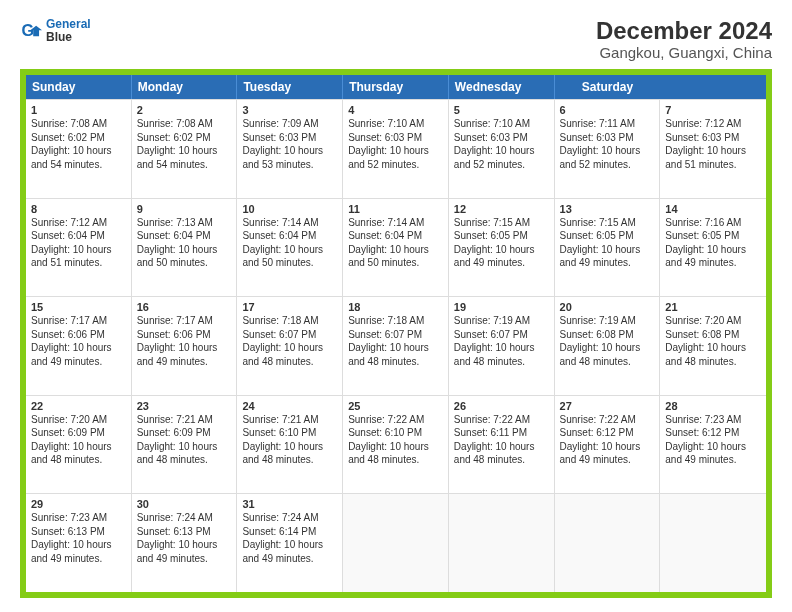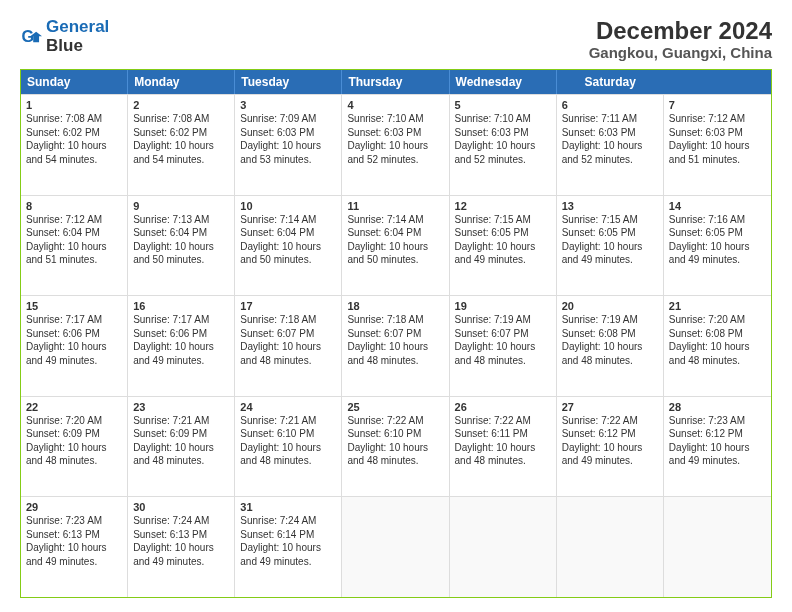--- a/index.html
+++ b/index.html
@@ -22,21 +22,21 @@
       justify-content: space-between;
       align-items: flex-start;
       margin-bottom: 8px;
     }
     .logo {
       display: flex;
       align-items: center;
       gap: 2px;
     }
     .logo-text {
-      font-size: 17px;
+      font-size: 12px;
       font-weight: bold;
       color: #333;
       line-height: 1.1;
     }
     .logo-text span {
       color: #1a6bb5;
     }
     .logo-icon {
       width: 22px;
       height: 22px;
@@ -47,27 +47,26 @@
     }
     .main-title {
       font-size: 24px;
       font-weight: bold;
       color: #333;
       line-height: 1.1;
     }
     .subtitle {
       font-size: 15px;
       color: #555;
-      font-weight: bold;
     }
     .calendar {
       flex: 1;
       display: flex;
       flex-direction: column;
-      border: 1px solid #84cc16;
+      border: 6px solid #84cc16;
     }
     .cal-header-row {
       display: grid;
       grid-template-columns: repeat(7, 1fr);
       background: #2a6db5;
     }
     .cal-header-cell {
       color: #fff;
       font-size: 12px;
       font-weight: bold;

